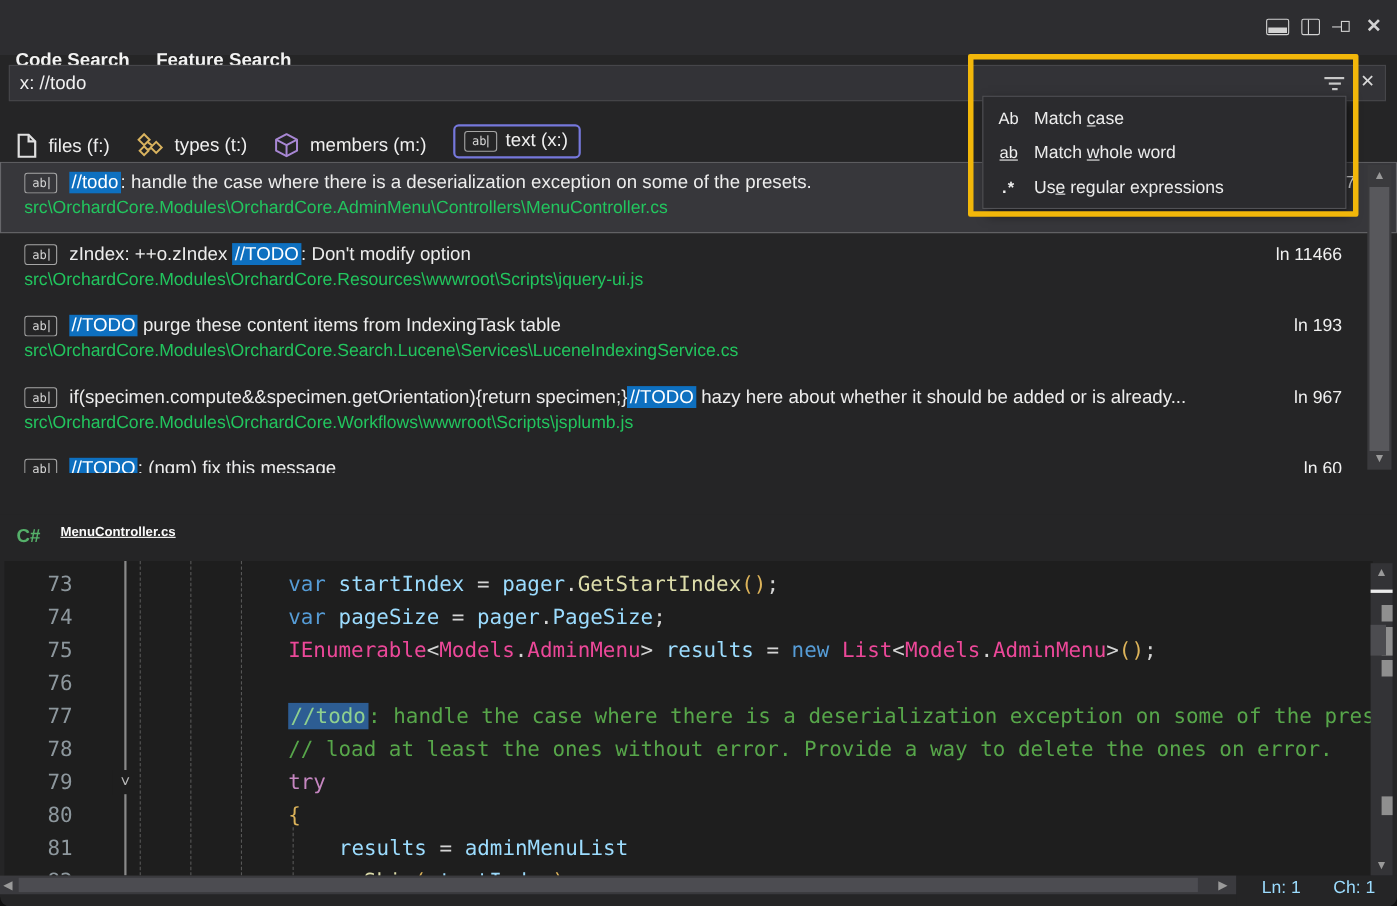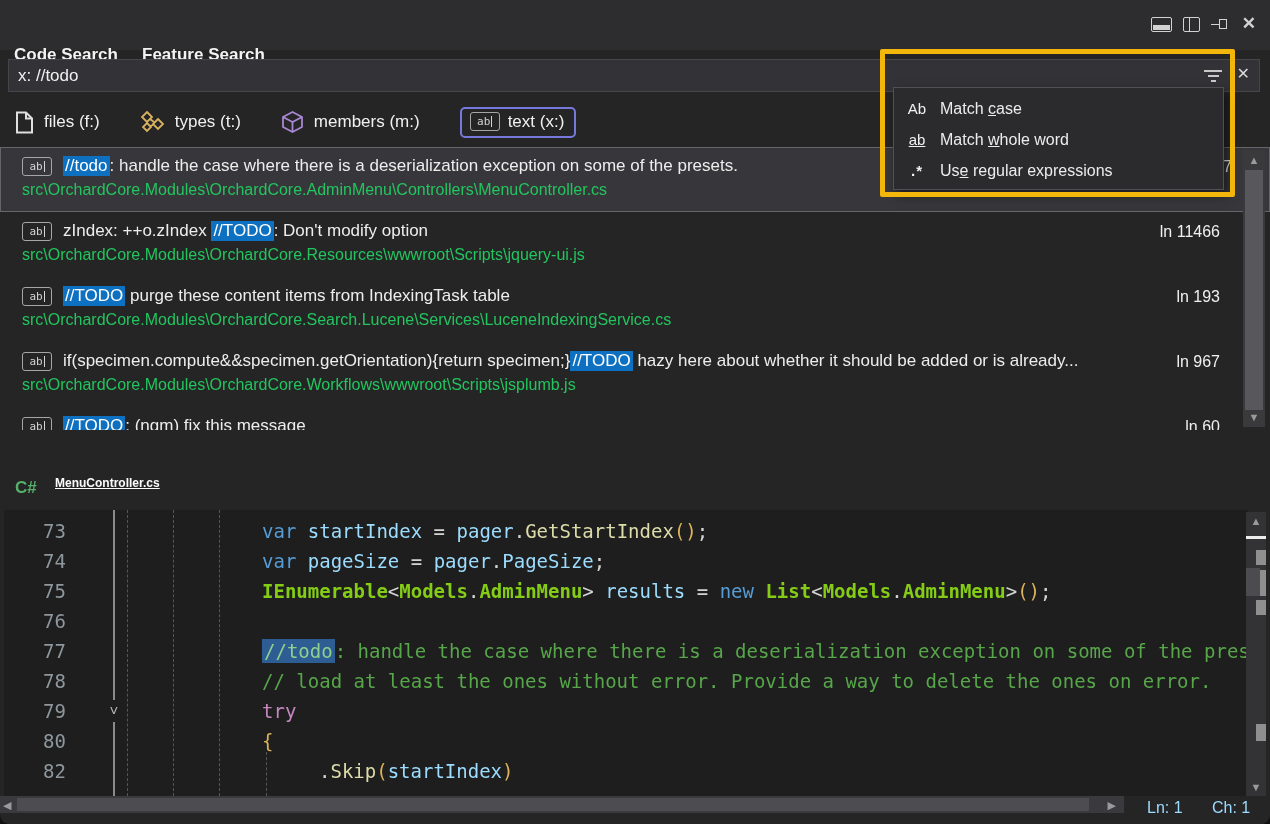--- a/index.html
+++ b/index.html
@@ -24,21 +24,21 @@
 
   
   .searchbox{position:absolute;left:8px;top:59px;width:1252px;height:33px;background:#333337;border:1px solid #46464a;box-sizing:border-box;}
   .searchtext{position:absolute;left:9px;top:0;height:31px;line-height:31px;font-size:17px;color:#f0f0f0;}
   .funnel{position:absolute;right:36px;top:7px;width:20px;height:17px;}
   .funnel i{display:block;background:#c8c8c8;height:2px;margin:3px auto 0;}
   .funnel i:nth-child(1){width:18px;}.funnel i:nth-child(2){width:11px;}.funnel i:nth-child(3){width:5px;}
   .clearx{position:absolute;right:9px;top:4px;font-size:16px;color:#d8d8d8;}
 
   
-  .filterrow{position:absolute;top:100px;left:0;height:44px;display:flex;align-items:center;padding-left:15px;gap:40px;}
+  .filterrow{position:absolute;top:100px;left:0;height:44px;display:flex;align-items:flex-end;padding-left:15px;gap:24px;}
   .fitem{display:flex;align-items:center;gap:10px;font-size:17px;color:#f0f0f0;}
   .fitem.sel{border:2px solid #7678dc;border-radius:5px;padding:3px 10px 4px 8px;gap:8px;}
   .ablbox{display:inline-flex;align-items:center;justify-content:center;width:28px;height:17px;border:1px solid #a6a6a6;border-radius:3px;
     font-family:"DejaVu Sans Mono",monospace;font-size:11px;color:#d4d4d4;line-height:1;}
   .ablbox .cur{display:inline-block;width:1px;height:11px;background:#d4d4d4;margin-left:1px;}
 
   
   .results{position:absolute;top:147px;left:0;width:1270px;height:283px;overflow:hidden;background:#252526;}
   .result{height:65px;box-sizing:border-box;padding:9px 0 0 22px;position:relative;}
   .result.selected{background:#37373b;outline:1px solid #66666a;outline-offset:-1px;}
@@ -67,21 +67,21 @@
     font-family:"DejaVu Sans Mono","Liberation Mono",monospace;font-size:19px;}
   .guide{position:absolute;top:0;bottom:0;width:0;border-left:1px dashed #565656;}
   .gsolid{position:absolute;left:109px;top:0;bottom:0;width:2px;background:#8a8a8a;}
   .guide.g4{top:242px;bottom:0;}
   .cline{position:relative;height:30px;}
   .lnum{position:absolute;left:0;top:0;width:62px;text-align:right;color:#8d979d;line-height:30px;}
   .lbody{position:absolute;top:0;line-height:30px;white-space:pre;}
   .fold{position:absolute;left:98px;top:4px;width:24px;height:22px;background:#1e1e1e;color:#b9b9b9;
     font-size:15px;text-align:center;line-height:22px;font-family:"Liberation Sans",sans-serif;}
   .tk-kw{color:#569cd6;}.tk-ctrl{color:#c586c0;}.tk-var{color:#9cdcfe;}.tk-meth{color:#dcdcaa;}
-  .tk-type{color:#84cc16;font-weight:bold;}.tk-cmt{color:#57a64a;}.tk-op{color:#d4d4d4;}.tk-pln{color:#d4d4d4;}.tk-paren{color:#dcb35a;}
+  .tk-type{color:#ec4899;}.tk-cmt{color:#57a64a;}.tk-op{color:#d4d4d4;}.tk-pln{color:#d4d4d4;}.tk-paren{color:#dcb35a;}
   .tk-cmt-hl{color:#8fd08f;background:var(--sel-blue);padding:1px 2px;}
 
   
   .escroll{position:absolute;left:1246px;top:512px;width:20px;height:284px;background:#333336;}
   .escroll .caret{position:absolute;left:0;right:0;top:24px;height:3px;background:#ececec;}
   .escroll .mk{position:absolute;right:0;width:10px;background:#8f8f8f;}
   .escroll .thumb{position:absolute;left:0;width:14px;top:56px;height:28px;background:#4c4c50;}
 
   
   .hscroll{position:absolute;top:796px;left:0;width:1124px;height:17px;background:#3a3a3e;}
@@ -291,20 +291,24 @@
         <div class="cline">
           <span class="lnum">79</span>
           <span class="fold">˅</span>
           <span class="lbody" style="left: 258px;"><span class="tk-ctrl">try</span></span>
         </div>
         <div class="cline">
           <span class="lnum">80</span>
           <span class="lbody" style="left: 258px;"><span class="tk-paren">{</span></span>
         </div>
         <div class="cline">
+          <span class="lnum">81</span>
+          <span class="lbody" style="left: 304px;"><span class="tk-var">results</span><span class="tk-op"> = </span><span class="tk-var">adminMenuList</span></span>
+        </div>
+        <div class="cline">
           <span class="lnum">82</span>
           <span class="lbody" style="left: 315px;"><span class="tk-op">.</span><span class="tk-meth">Skip</span><span class="tk-paren">(</span><span class="tk-var">startIndex</span><span class="tk-paren">)</span></span>
         </div>
       </div>
   </div>
 
   <div class="escroll">
     <span class="sarrow" style="top:1px;width:20px">▲</span>
     <div class="caret"></div>
     <div class="mk" style="top:38px;height:15px"></div>

